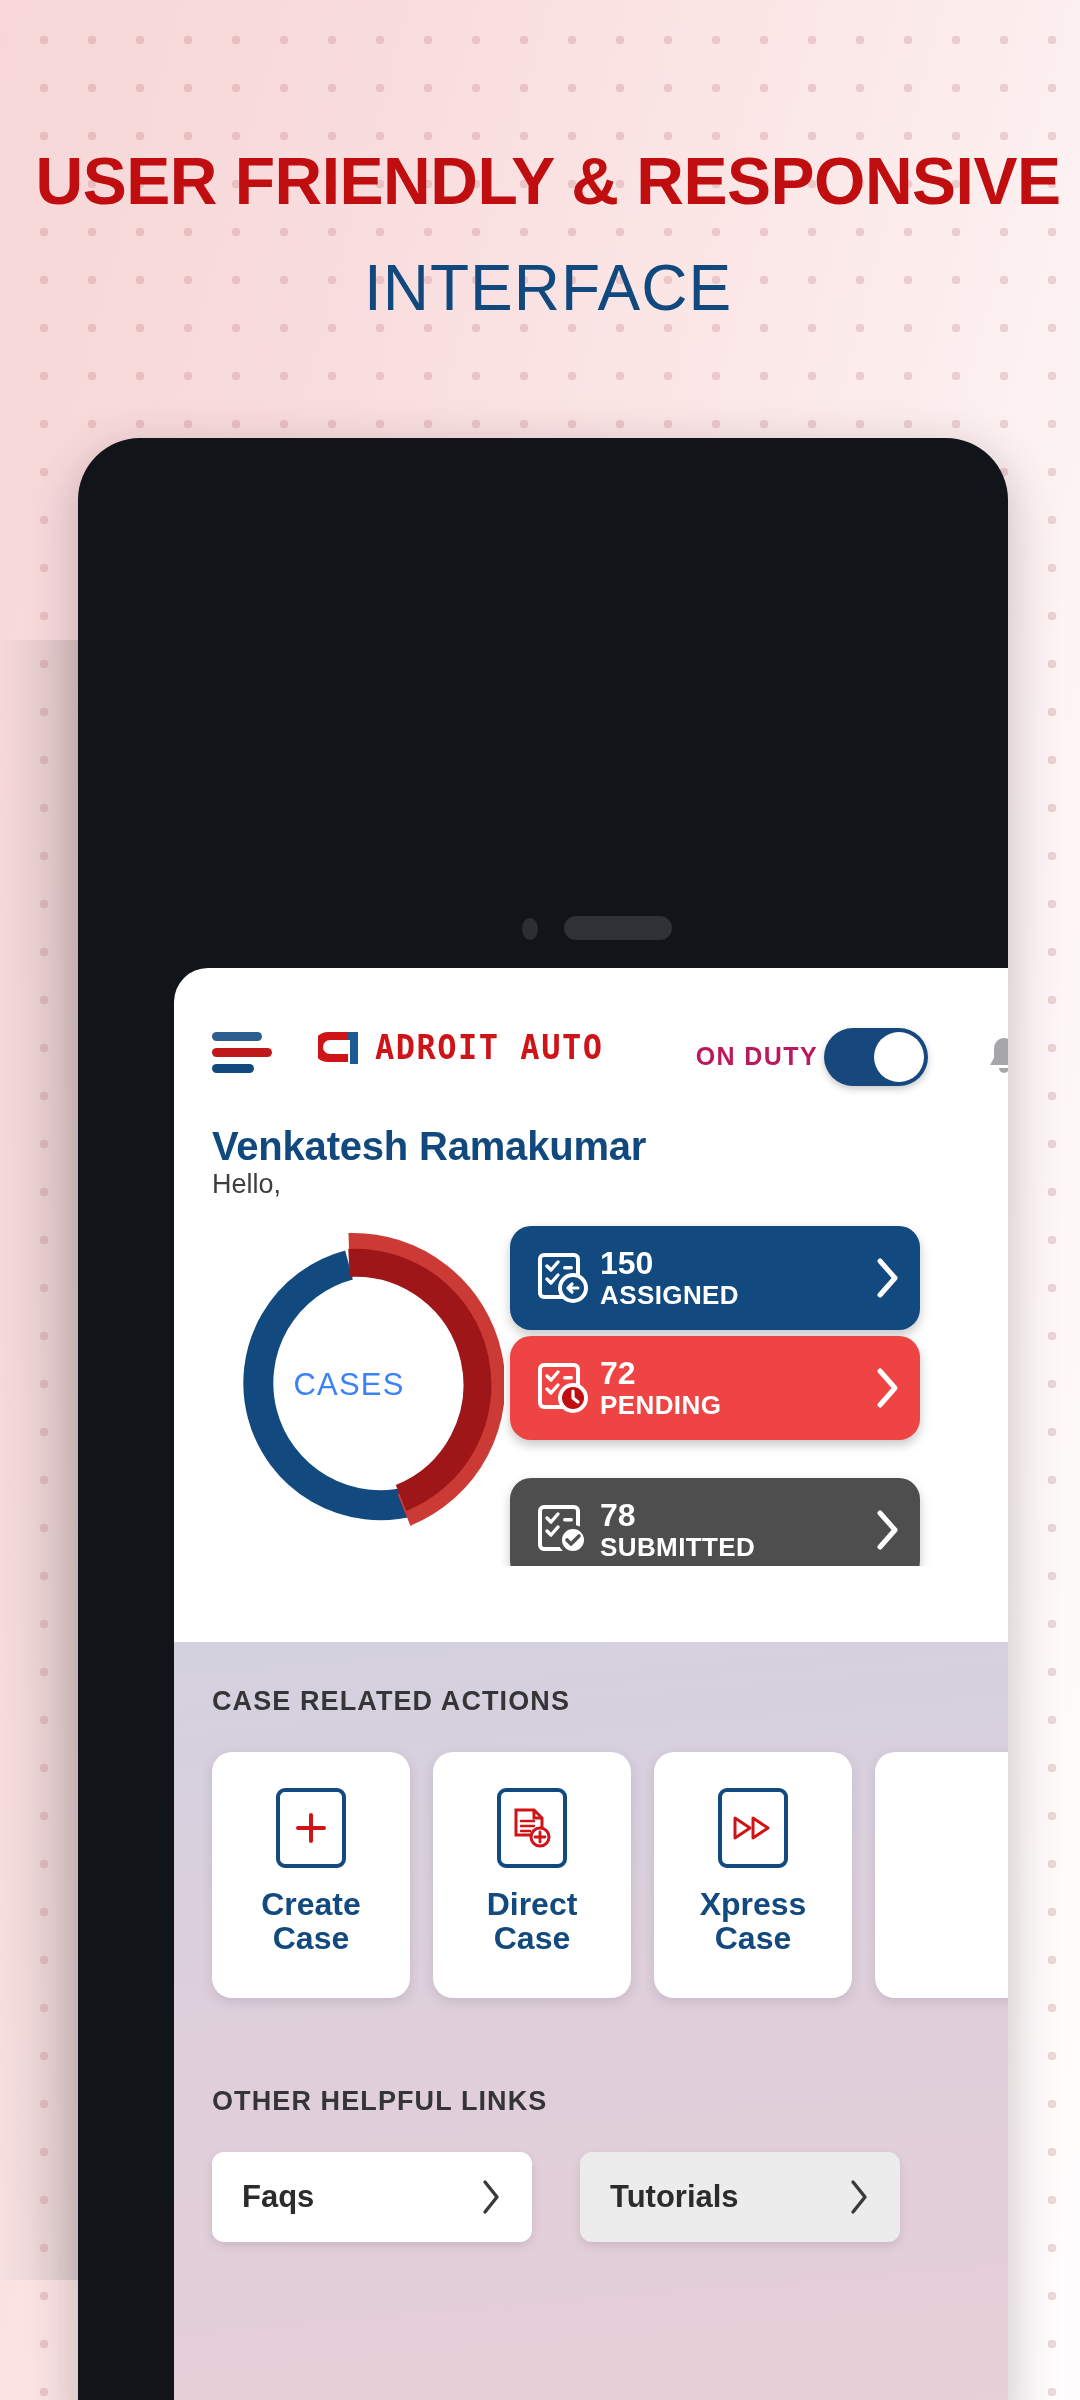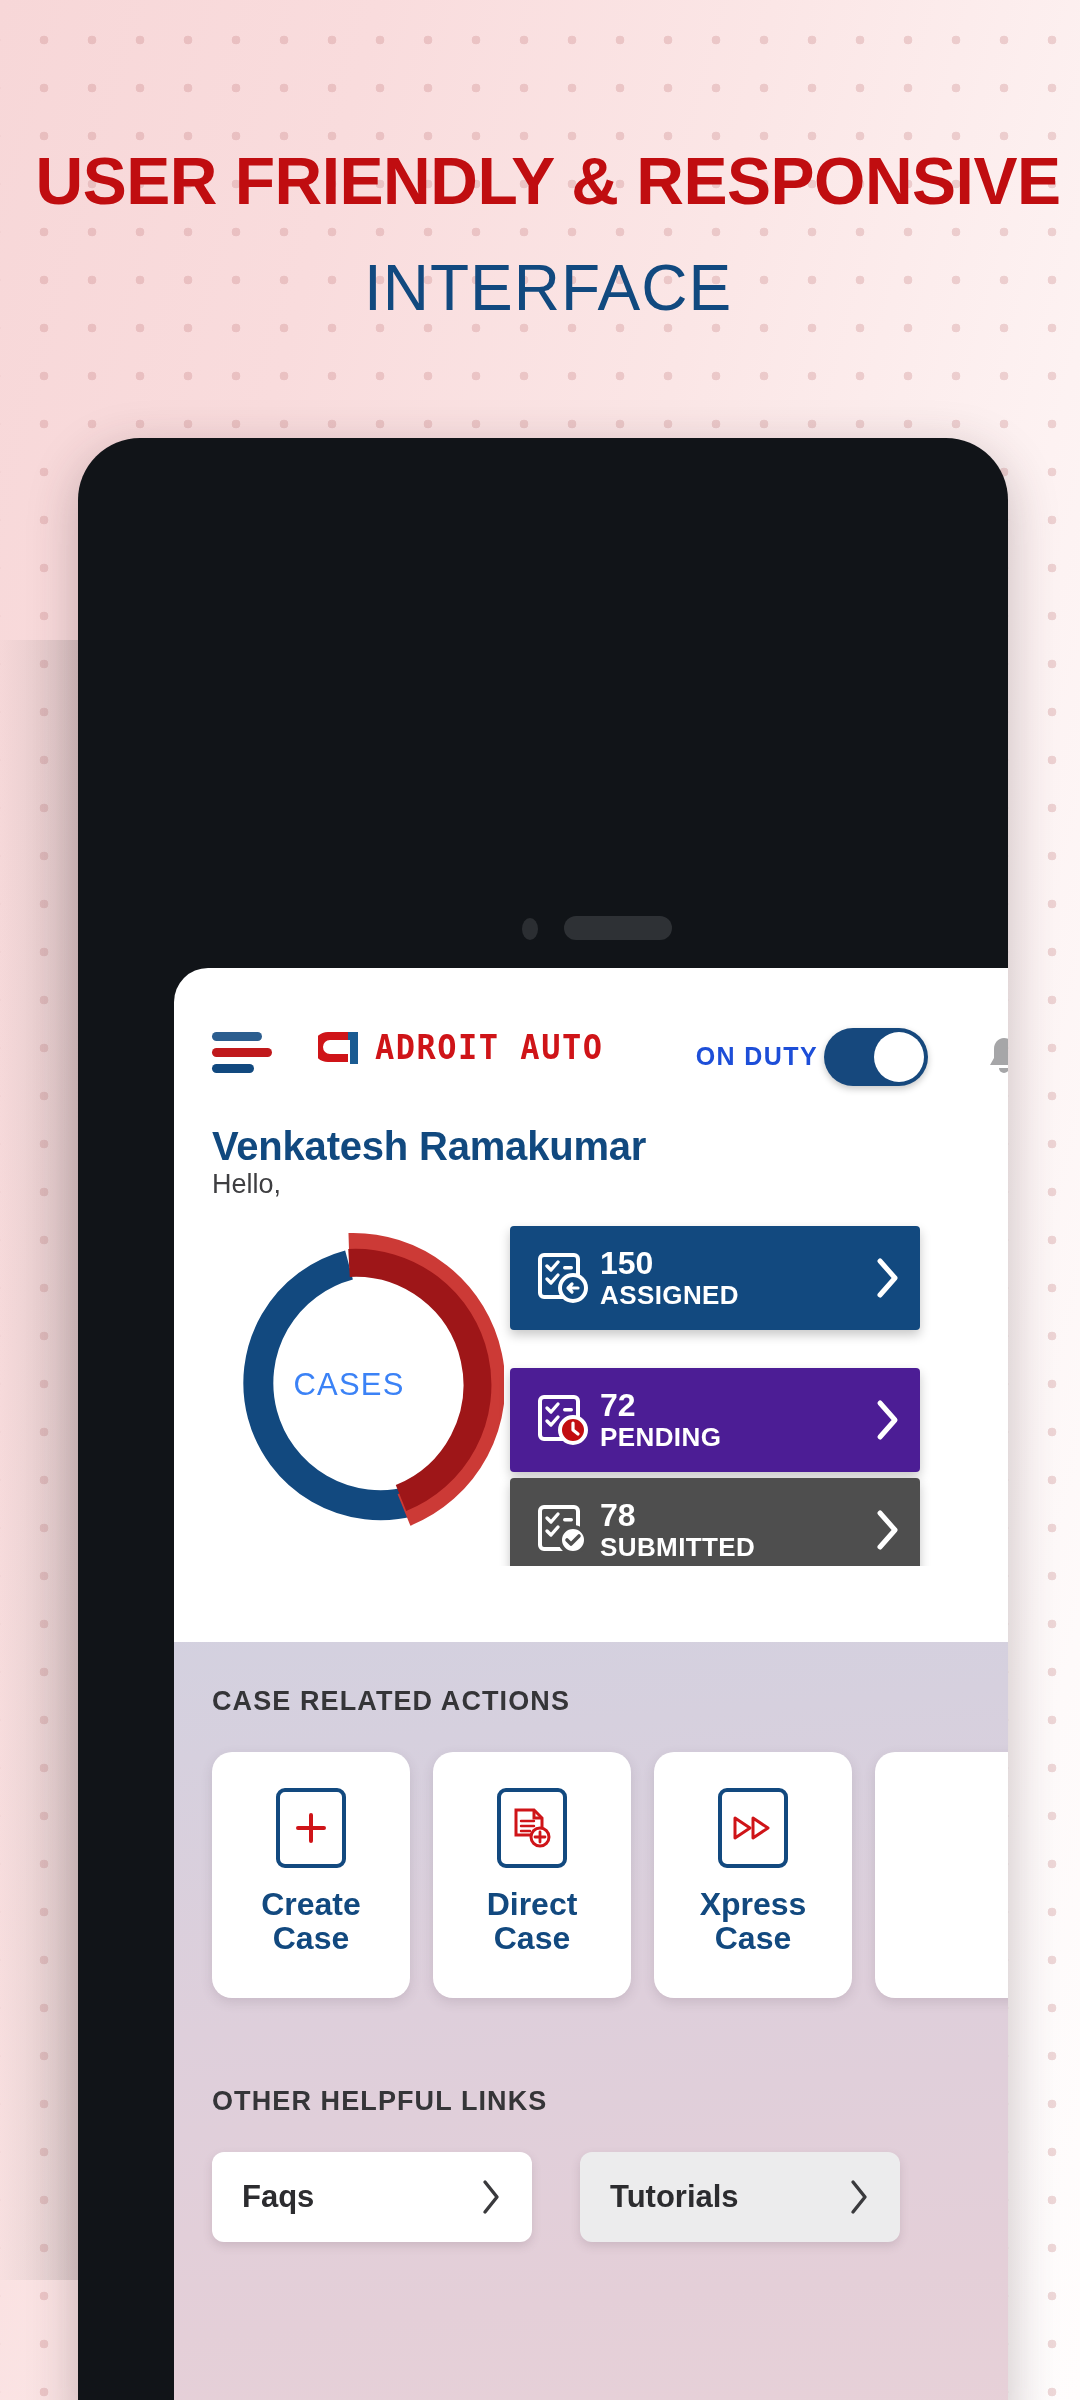--- a/index.html
+++ b/index.html
@@ -66,51 +66,51 @@
   #burger i.b1{ width:50px; background:#2c5e8f; }
   #burger i.b2{ width:60px; background:#c0191c; }
   #burger i.b3{ width:42px; background:#11497f; }
 
   #brand{ position:absolute; left:144px; top:18px; display:flex; align-items:center; gap:13px; }
   #brandmark{ width:44px; height:38px; position:relative; }
   #brandname{ font-size:32px; font-weight:bold; color:#cf1418; letter-spacing:1.5px;
               font-family:"DejaVu Sans Mono", monospace; transform:scaleY(1.06); }
 
   #duty-label{ position:absolute; right:250px; top:32px; font-size:25px; font-weight:bold;
-               color:#1d4ed8; letter-spacing:1.4px; }
+               color:#be185d; letter-spacing:1.4px; }
   #duty-toggle{ position:absolute; right:140px; top:18px; width:104px; height:58px;
                 background:#16487d; border-radius:29px; box-shadow:0 3px 7px rgba(0,0,0,.22); }
   #duty-knob{ position:absolute; right:4px; top:4px; width:50px; height:50px; border-radius:50%; background:#fff; }
   #bell{ position:absolute; right:44px; top:24px; width:40px; height:44px; }
 
   
   #greeting{ position:absolute; left:38px; top:150px; }
   #hello{ font-size:27px; color:#3e3e41; }
   #uname{ font-size:40px; font-weight:bold; color:#11497f; margin-top:6px; letter-spacing:-0.2px; }
 
   
   #stats-zone{ position:absolute; left:0; top:258px; width:894px; height:360px; }
   #donut{ position:absolute; left:20px; top:4px; width:310px; height:310px; }
   #donut-label{
     position:absolute; left:20px; top:4px; width:310px; height:310px;
     display:flex; align-items:center; justify-content:center;
     font-size:31px; font-weight:normal; color:#3b82f6; letter-spacing:1.2px;
   }
   .stat-card{
     position:absolute; left:336px; width:410px; height:104px;
-    border-radius:4px; display:flex; align-items:center;
+    border-radius:21px; display:flex; align-items:center;
     box-shadow:0 5px 11px rgba(0,0,0,0.22);
   }
   .stat-card .sc-icon{ width:74px; margin-left:16px; display:flex; justify-content:center; }
   .stat-card .sc-txt{ flex:1; color:#fff; }
   .stat-card .sc-num{ font-size:32px; font-weight:bold; line-height:1.05; }
   .stat-card .sc-lbl{ font-size:26px; font-weight:bold; letter-spacing:0.4px; line-height:1.1; }
   .stat-card .sc-chev{ width:64px; display:flex; justify-content:center; }
   #card-assigned{ top:0;   background:#12497f; }
-  #card-pending{  top:142px; background:#4c1d95; }
+  #card-pending{  top:110px; background:#ef4444; }
   #card-submitted{top:252px; background:#4e4e4e;justify-content:center; }
 
   
   #panel{
     position:absolute; left:0; top:598px; width:894px; height:1300px;
     background:linear-gradient(175deg,#d2d1e0 0%, #d6d0de 14%, #decfdb 34%, #e4cfd8 56%, #e9d2d8 76%, #eed6da 100%);
     border-radius:60px 0 0 0;
   }
   #white-cover{
     position:absolute; left:0; top:0; width:894px; height:76px;

